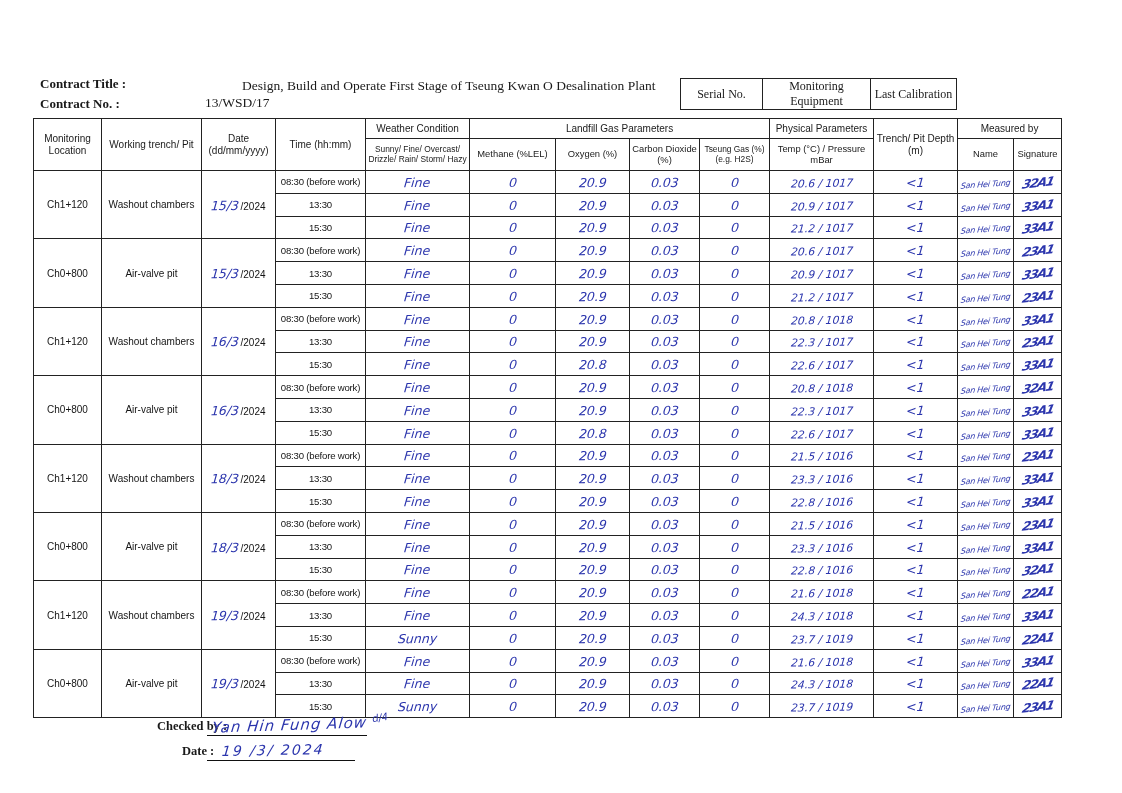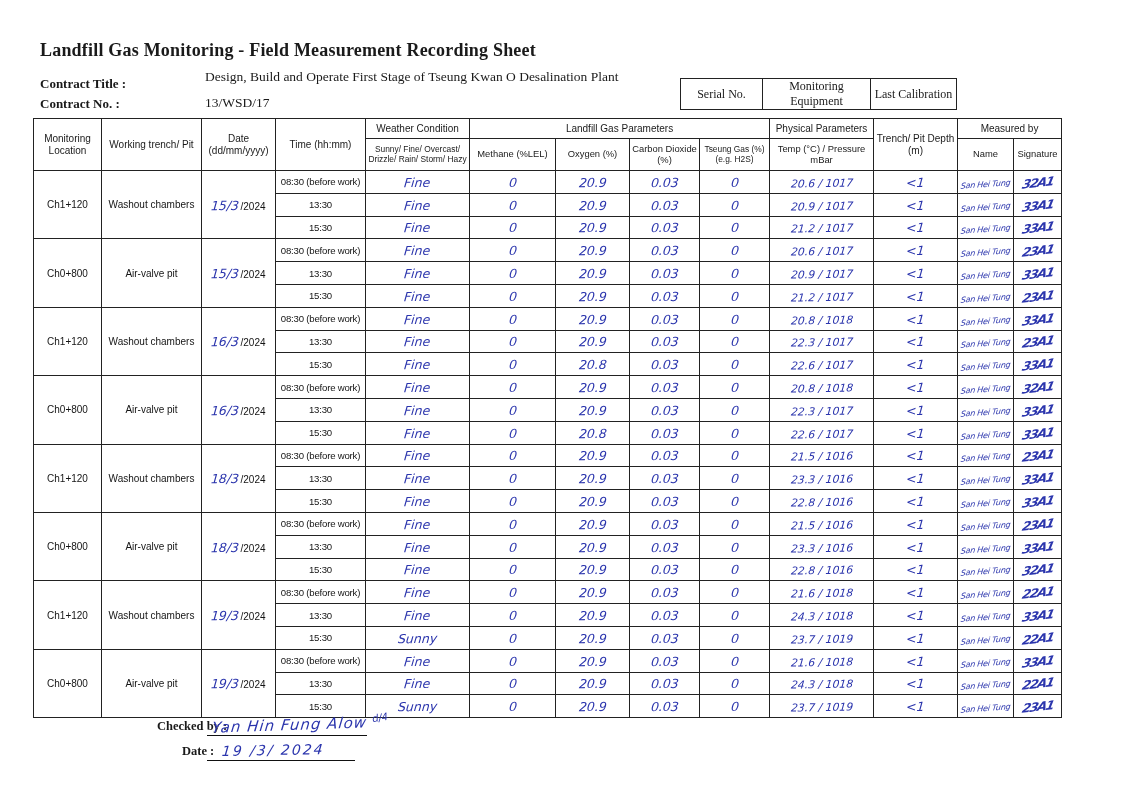--- a/index.html
+++ b/index.html
@@ -42,24 +42,23 @@
   .foot-hw { position:absolute; font-family:"DejaVu Sans",sans-serif; font-style:italic; color:var(--ink,#2b35ad); }
   .checked-name { font-size:15px; transform:rotate(-2deg) skewX(-8deg); letter-spacing:1px; }
   .flourish { font-size:10px; transform:rotate(-10deg); }
   .date-hand { font-size:14px; transform:rotate(-1deg) skewX(-6deg); letter-spacing:2px; }
 </style>
 </head>
 <body>
 
 <div class="sheet">
 
-  <div class="title">Landfill Gas Monitoring - Field Measurement Recording Sheet</div>
 
   <div class="c-label" style="top:76px;">Contract Title :</div>
-  <div class="c-value" style="top:69px;">Design, Build and Operate First Stage of Tseung Kwan O Desalination Plant</div>
+  <div class="c-value" style="top:78px;margin-left:37px;">Design, Build and Operate First Stage of Tseung Kwan O Desalination Plant</div>
   <div class="c-label" style="top:96px;font-family:Liberation Serif, serif;">Contract No. :</div>
   <div class="c-value" style="top:95px;">13/WSD/17</div>
 
   <table class="equip">
     <colgroup>
         <col style="width:82px">
         <col style="width:108px">
         <col style="width:86px">
       </colgroup>
     <tbody>

